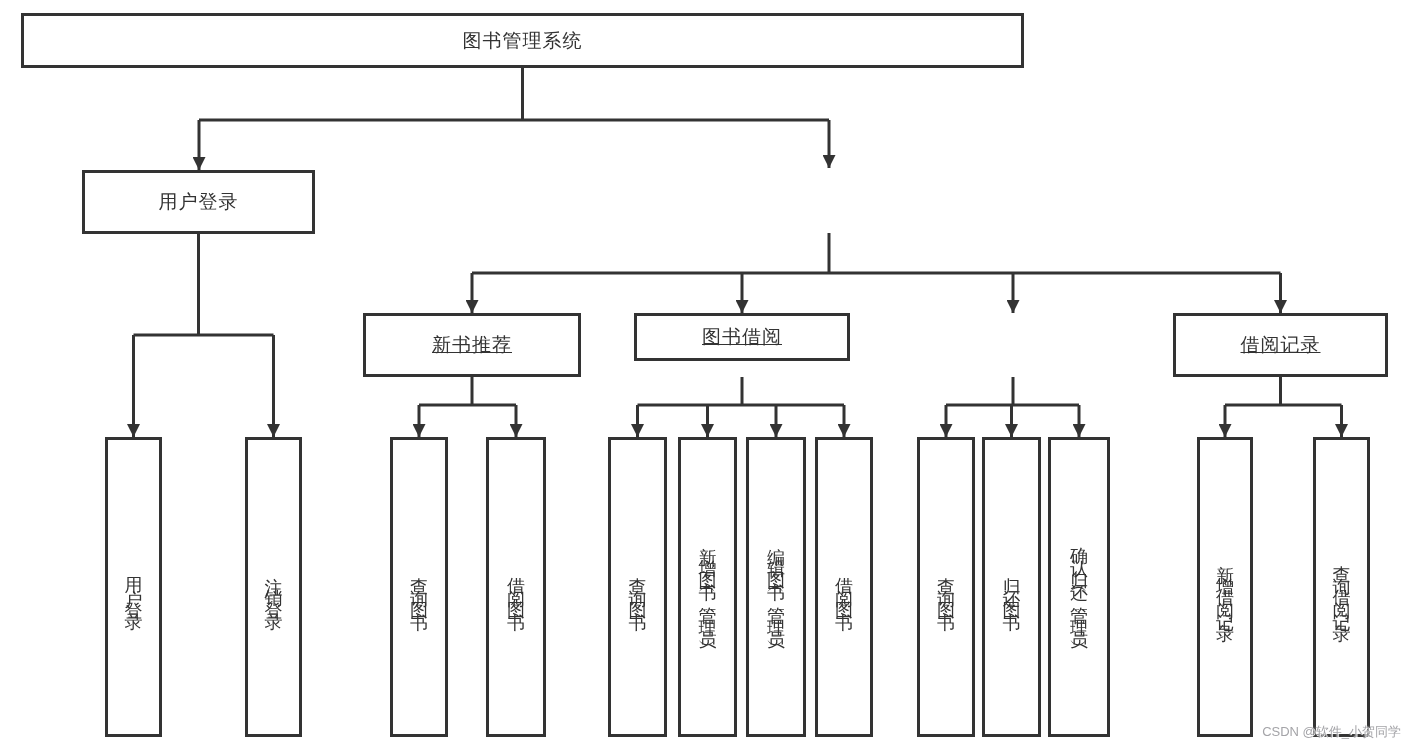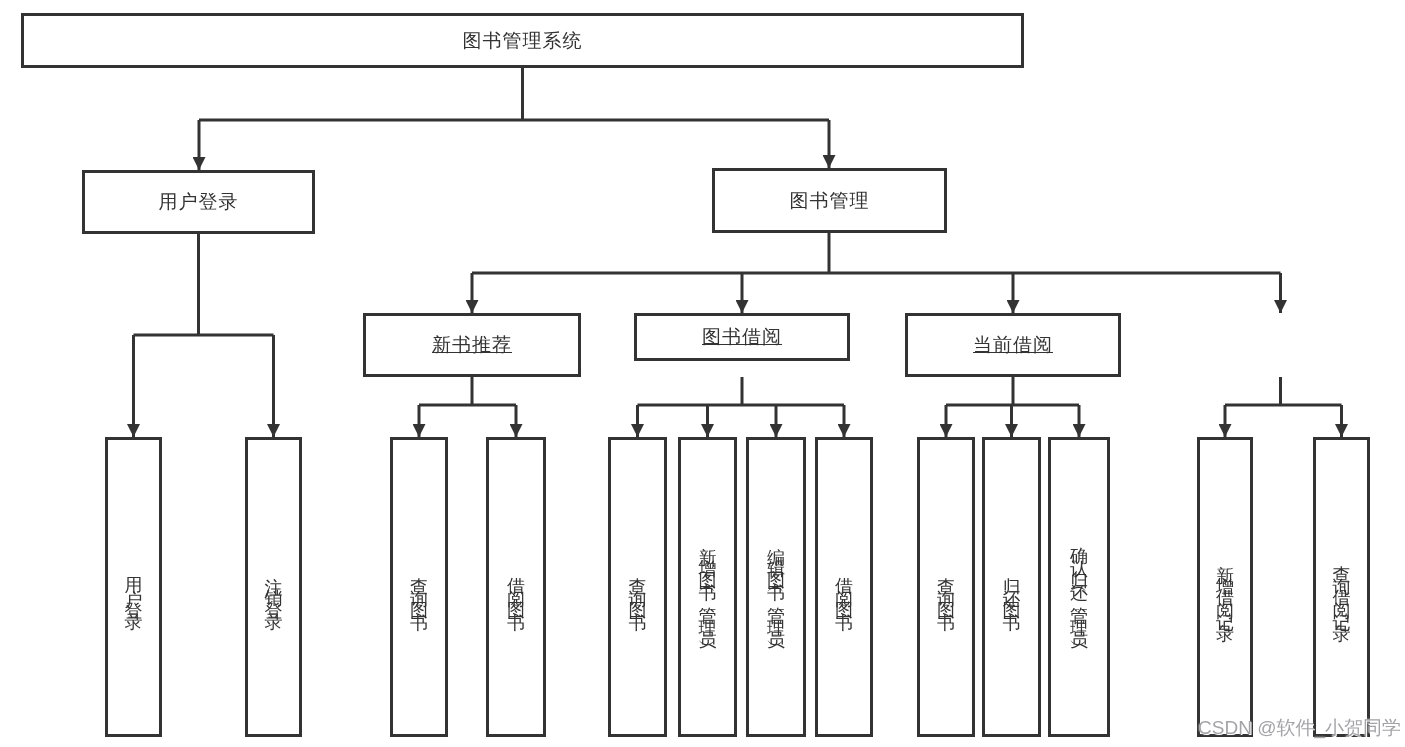--- a/index.html
+++ b/index.html
@@ -31,21 +31,21 @@
     text-orientation:mixed;
     font-size:18px;
     letter-spacing:12px;
     line-height:1;
   }
   .lvl3 .lbl{font-size:18px;text-decoration:underline;}
   .watermark{
     position:absolute;
     right:4px;bottom:6px;
     z-index:3;
-    font-size:19px;
+    font-size:13px;
     color:#a4a4a8;
     text-shadow:0 0 2px #ffffff, 1px 1px 0 #ffffff;
     white-space:nowrap;
   }
 </style>
 </head>
 <body>
 
 <div class="stage">
 
@@ -111,32 +111,29 @@
     </g>
   </svg>
 
   <div class="box h" style="left:21px;top:13px;width:1003px;height:55px">
     <span class="lbl">图书管理系统</span>
   </div>
 
   <div class="box h" style="left:82px;top:170px;width:233px;height:64px">
     <span class="lbl">用户登录</span>
   </div>
-  <div class="box h" style="left:712px;top:168px;width:235px;height:65px">
-    <span class="lbl">图书管理</span>
-  </div>
 
   <div class="box h lvl3" style="left:363px;top:313px;width:218px;height:64px">
     <span class="lbl">新书推荐</span>
   </div>
   <div class="box h lvl3" style="left:634px;top:313px;width:216px;height:48px">
     <span class="lbl">图书借阅</span>
   </div>
-  <div class="box h lvl3" style="left:905px;top:313px;width:216px;height:64px">
-    <span class="lbl">当前借阅</span>
+  <div class="box h lvl3" style="left:1173px;top:313px;width:215px;height:64px">
+    <span class="lbl">借阅记录</span>
   </div>
 
   <div class="box v" style="left:105px;top:437px;width:57px;height:300px">
     <span class="vlbl">用户登录</span>
   </div>
   <div class="box v" style="left:245px;top:437px;width:57px;height:300px">
     <span class="vlbl">注销登录</span>
   </div>
 
   <div class="box v" style="left:390px;top:437px;width:58px;height:300px">

